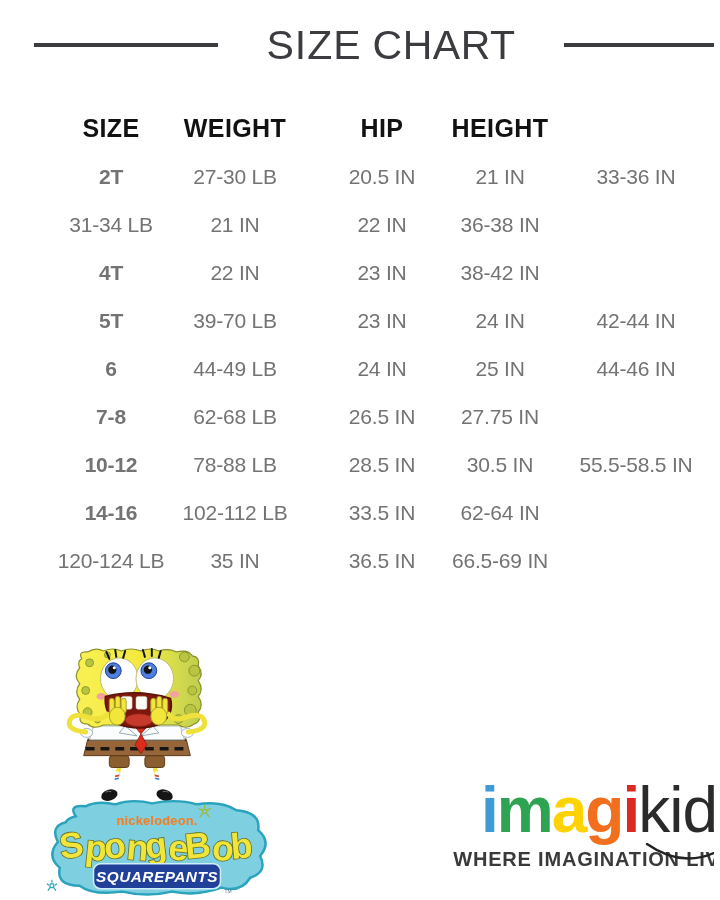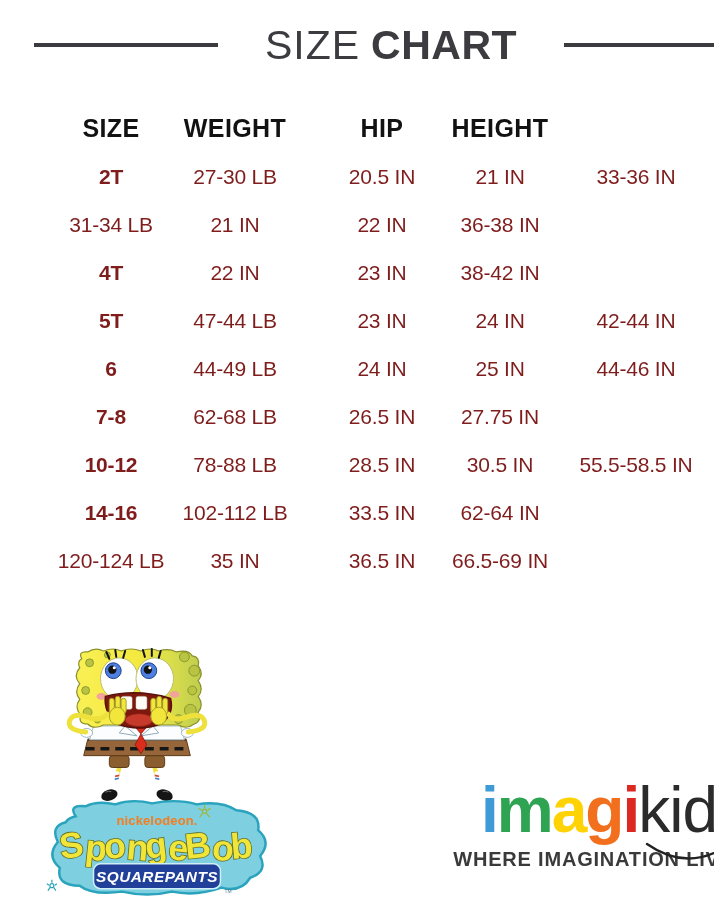--- a/index.html
+++ b/index.html
@@ -7,28 +7,28 @@
         font-family:"Liberation Sans",sans-serif;margin-left:34px;}
 
   
   .title-bar{position:absolute;top:22px;left:0;width:720px;height:46px;display:flex;align-items:center;}
   .rule{height:4px;background:#3B3B40;flex:0 0 auto;}
   .rule-left{width:184px;margin-right:24px;}
   .rule-right{width:190px;margin-left:24px;}
   .title-text{flex:1;display:flex;justify-content:center;align-items:baseline;gap:11px;
               color:#3B3B40;font-size:41px;line-height:1;white-space:nowrap;}
   .t-light{font-weight:500;letter-spacing:1px;}
-  .t-bold{font-weight:700;letter-spacing:0.5px;}
+  .t-bold{font-weight:400;letter-spacing:0.5px;}
 
   
   .size-table{position:absolute;top:105px;left:0;width:720px;}
   .trow{display:grid;grid-template-columns:154px 94px 200px 36px 236px;height:48px;}
   .trow.thead{height:46px;margin-bottom:2px;}
   .cell{display:flex;align-items:center;justify-content:center;white-space:nowrap;
-        font-size:21px;font-weight:500;color:#7f1d1d;letter-spacing:-0.2px;}
+        font-size:21px;font-weight:500;color:#737373;letter-spacing:-0.2px;}
   .head-cell{font-size:25px;font-weight:800;color:#121212;letter-spacing:0.4px;}
   .size-cell{font-weight:700;}
 
   
   .spongebob-character{position:absolute;left:24px;top:646px;width:158px;height:160px;}
   .spongebob-logo{position:absolute;left:4px;top:798px;width:238px;height:100px;}
 
   .imagikids{position:absolute;left:398px;top:778px;width:316px;height:120px;text-align:right;}
   .ik-word{position:relative;font-size:64px;line-height:1;white-space:nowrap;}
   .ik-colored{font-weight:800;letter-spacing:-2px;}
@@ -74,21 +74,21 @@
           <div class="cell">36-38 IN</div>
         </div>
         <div class="trow">
           <div class="cell size-cell">4T</div>
           <div class="cell">22 IN</div>
           <div class="cell">23 IN</div>
           <div class="cell">38-42 IN</div>
         </div>
         <div class="trow">
           <div class="cell size-cell">5T</div>
-          <div class="cell">47-44 LB</div>
+          <div class="cell">39-70 LB</div>
           <div class="cell">23 IN</div>
           <div class="cell">24 IN</div>
           <div class="cell">42-44 IN</div>
         </div>
         <div class="trow">
           <div class="cell size-cell">6</div>
           <div class="cell">44-49 LB</div>
           <div class="cell">24 IN</div>
           <div class="cell">25 IN</div>
           <div class="cell">44-46 IN</div>

